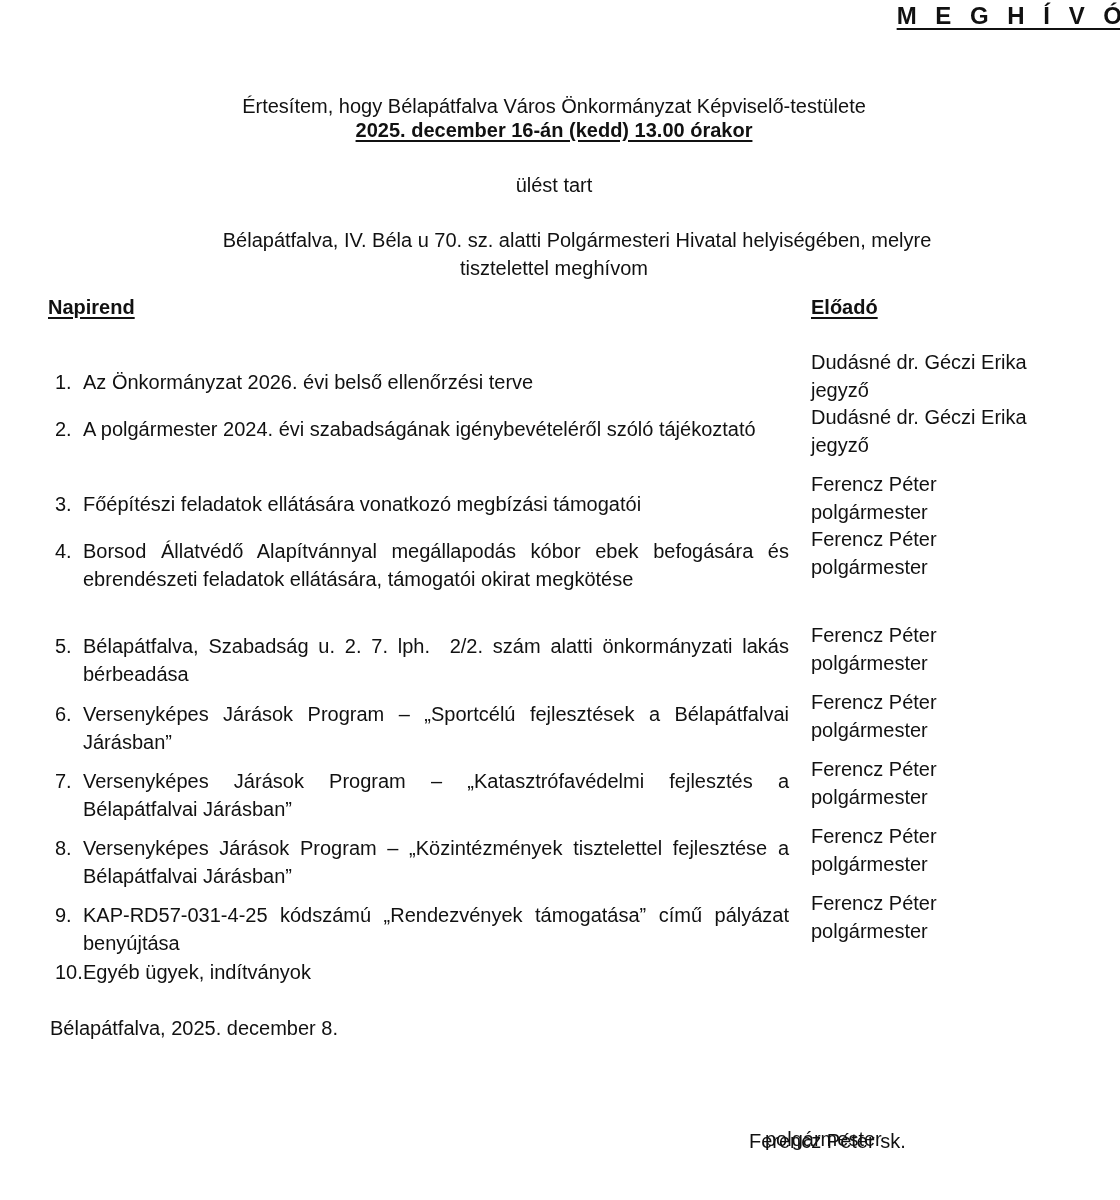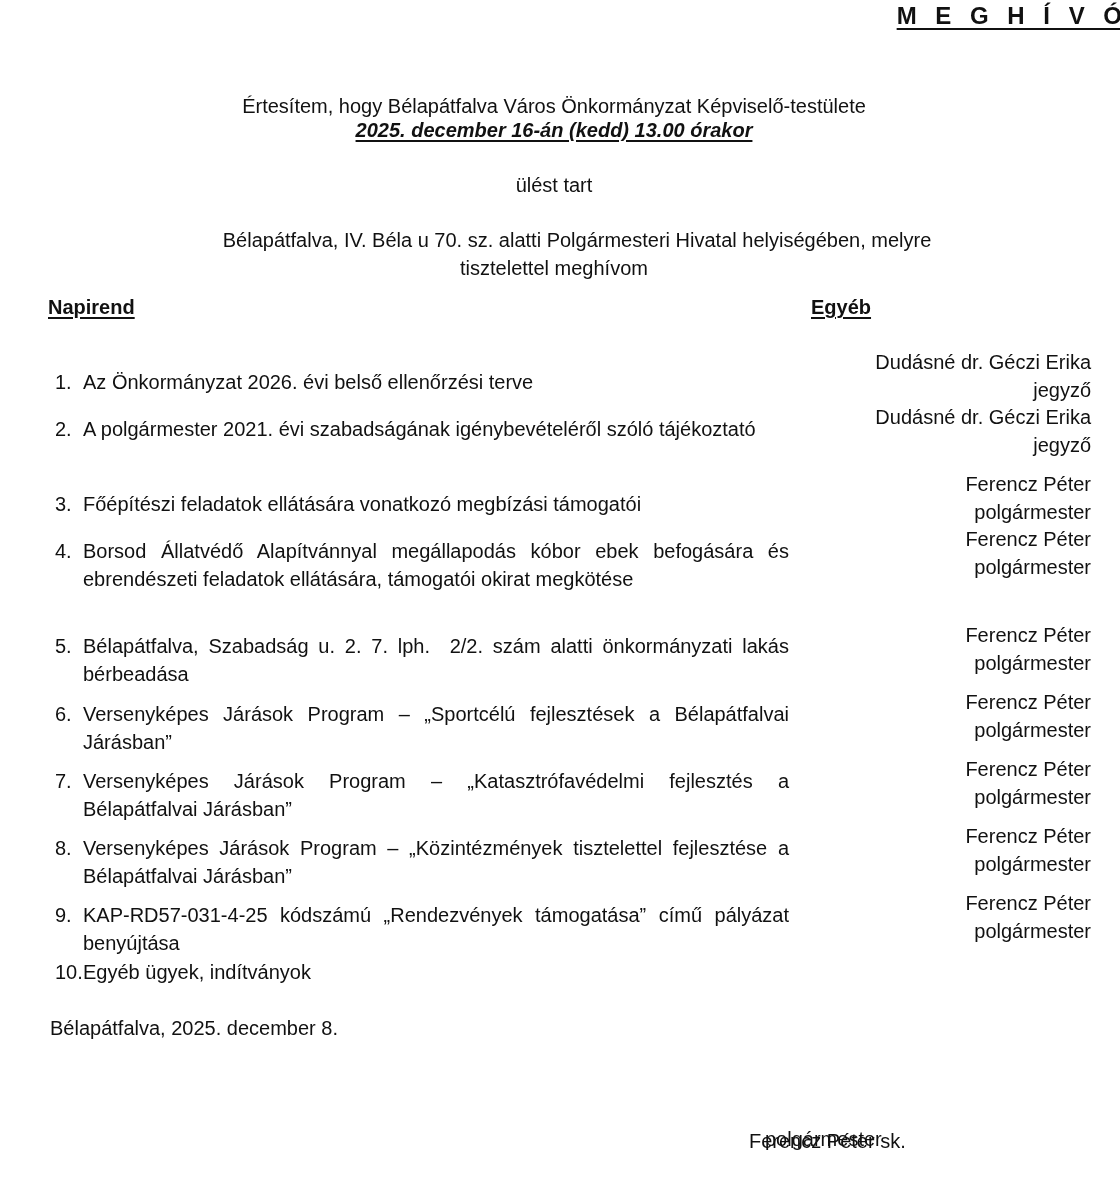--- a/index.html
+++ b/index.html
@@ -7,55 +7,55 @@
     width: 1120px; height: 1200px; position: relative; overflow: hidden;
     font-family: "Liberation Sans", sans-serif; color: #111111;
   }
   .abs { position: absolute; }
   .title {
     top: 2px; left: 0; width: 1108px; text-align: right;
     font-size: 24px; font-weight: bold; letter-spacing: 6px; margin-left: 20px;
   }
   .title span { text-decoration: underline; text-decoration-thickness: 2px; text-underline-offset: 4px; }
   .center-line { left: 0; width: 1108px; text-align: center; font-size: 20px; line-height: 28px; }
-  .date-line { font-weight: bold; font-style: italic; }
+  .date-line { font-weight: bold; }
   .date-line span { text-decoration: underline; text-underline-offset: 3px; }
   .h-col { font-size: 20px; font-weight: bold; text-decoration: underline; text-underline-offset: 3px; }
   .agenda-item {
     left: 55px; width: 734px; font-size: 20px; line-height: 28px;
   }
   .agenda-item .num { position: absolute; left: 0; top: 0; width: 36px; }
   .agenda-item .txt { margin-left: 28px; text-align: justify; text-align-last: left; }
-  .presenter { left: 811px; width: 280px; font-size: 20px; line-height: 28px; text-align: right; }
+  .presenter { left: 811px; width: 280px; font-size: 20px; line-height: 28px; }
   .plain { font-size: 20px; line-height: 28px; }
 </style>
 </head>
 <body>
 
 <div class="abs title"><span>M E G H Í V Ó</span></div>
 
 <div class="abs center-line" style="top:60px;margin-top:32px;">Értesítem, hogy Bélapátfalva Város Önkormányzat Képviselő-testülete</div>
 
 <div class="abs center-line date-line" style="top:116px;"><span>2025. december 16-án (kedd) 13.00 órakor</span></div>
 
 <div class="abs center-line" style="top:171px;text-align:center;">ülést tart</div>
 
 <div class="abs center-line" style="top:226px;margin-left:23px;">Bélapátfalva, IV. Béla u 70. sz. alatti Polgármesteri Hivatal helyiségében, melyre</div>
 <div class="abs center-line" style="top:254px;">tisztelettel meghívom</div>
 
 <div class="abs h-col" style="top:296px; left:48px;">Napirend</div>
-<div class="abs h-col" style="top:296px; left:811px;">Egyéb</div>
+<div class="abs h-col" style="top:296px; left:811px;">Előadó</div>
 
 <div class="abs agenda-item" style="top:368px;">
   <span class="num">1.</span>
   <div class="txt">Az Önkormányzat 2026. évi belső ellenőrzési terve</div>
 </div>
 <div class="abs agenda-item" style="top:415px;">
   <span class="num">2.</span>
-  <div class="txt">A polgármester 2021. évi szabadságának igénybevételéről szóló tájékoztató</div>
+  <div class="txt">A polgármester 2024. évi szabadságának igénybevételéről szóló tájékoztató</div>
 </div>
 <div class="abs agenda-item" style="top:490px;">
   <span class="num">3.</span>
   <div class="txt">Főépítészi feladatok ellátására vonatkozó megbízási támogatói</div>
 </div>
 <div class="abs agenda-item" style="top:537px;">
   <span class="num">4.</span>
   <div class="txt">Borsod Állatvédő Alapítvánnyal megállapodás kóbor ebek befogására és ebrendészeti feladatok ellátására, támogatói okirat megkötése</div>
 </div>
 <div class="abs agenda-item" style="top:632px;">

